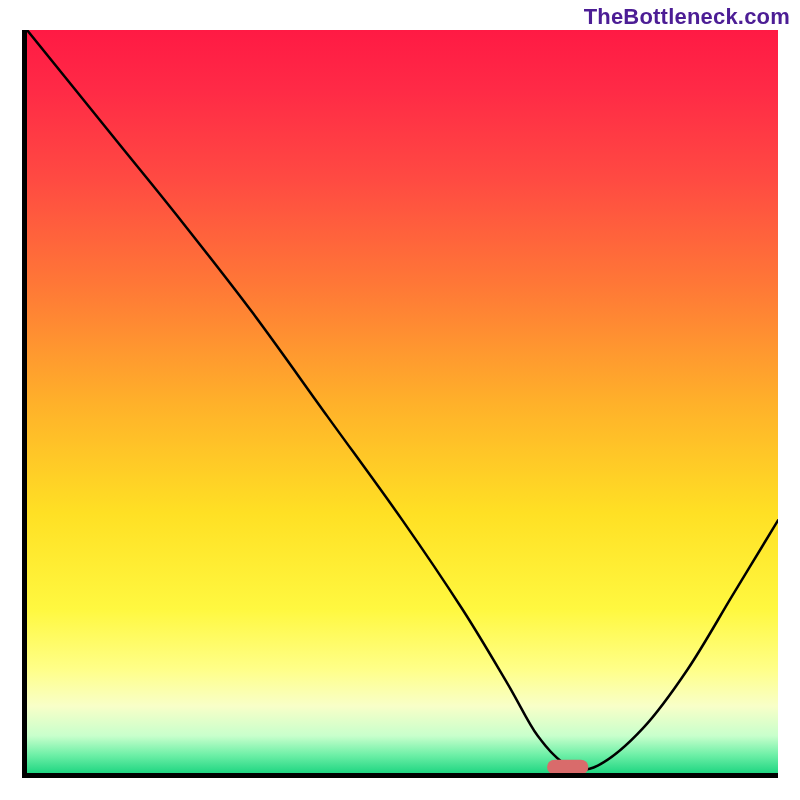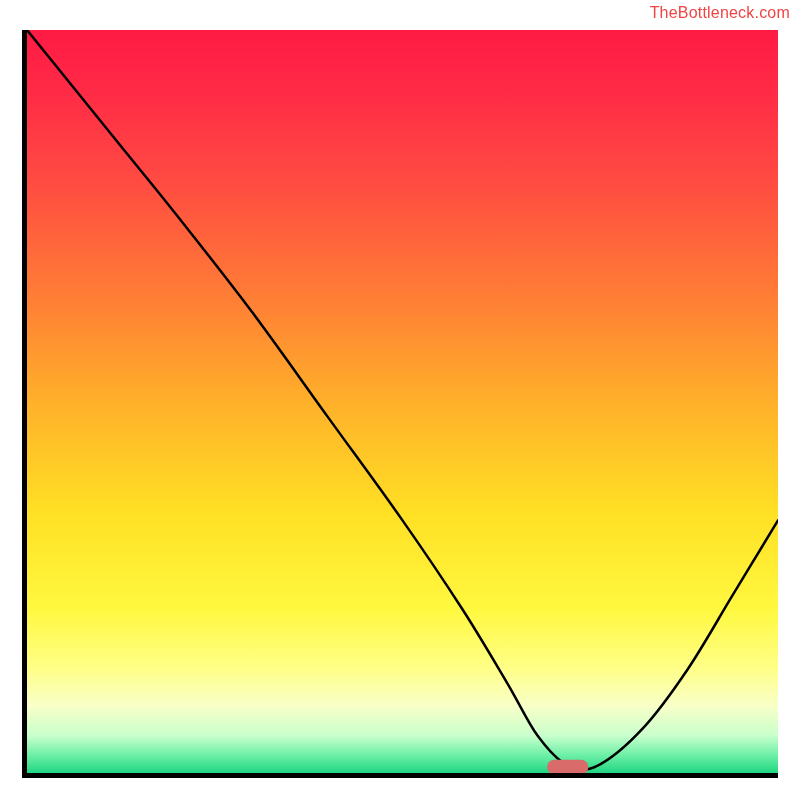--- a/index.html
+++ b/index.html
@@ -8,23 +8,23 @@
     width: 800px;
     height: 800px;
     background: #ffffff;
     position: relative;
     font-family: Arial, Helvetica, sans-serif;
   }
   .watermark {
     position: absolute;
     top: 4px;
     right: 10px;
-    color: #ef4444;
-    font-size: 16px;
-    font-weight: 400;
+    color: #4c1d95;
+    font-size: 22px;
+    font-weight: 700;
     letter-spacing: 0.2px;
   }
   .plot-area {
     position: absolute;
     left: 22px;
     top: 30px;
     width: 756px;
     height: 748px;
     box-sizing: border-box;
     border-left: 5px solid #000000;

